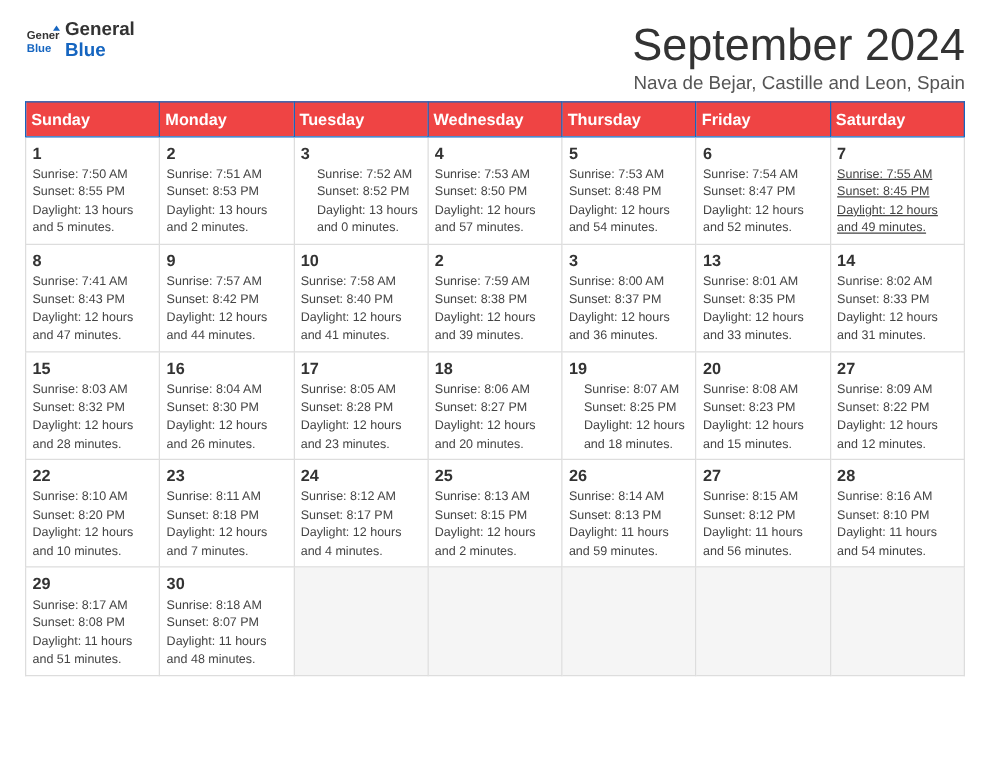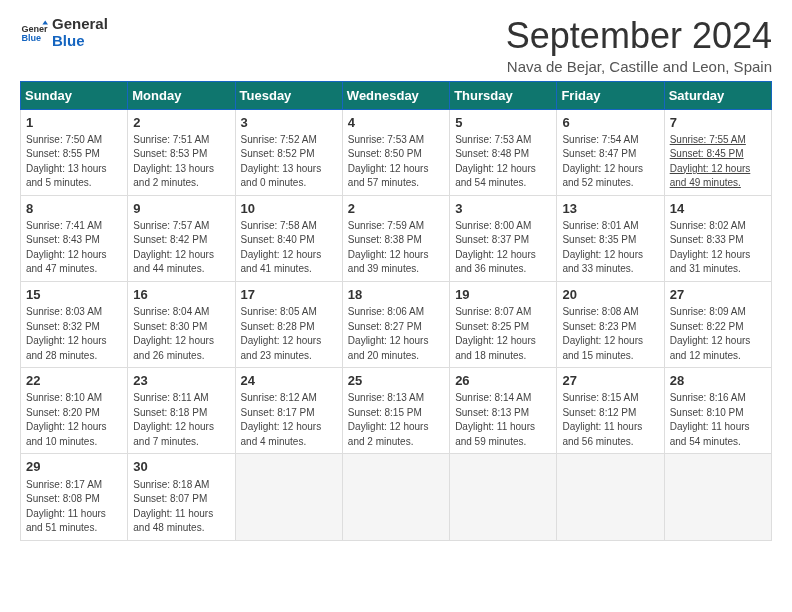--- a/index.html
+++ b/index.html
@@ -45,21 +45,21 @@
       color: #555;
       margin-top: 2px;
     }
     .calendar {
       width: 100%;
       border-collapse: collapse;
       margin-top: 6px;
       font-size: 10.5px;
     }
     .calendar th {
-      background: #0f766e;
+      background: #ef4444;
       color: #fff;
       padding: 6px 4px;
       text-align: left;
       font-size: 13px;
       font-weight: 600;
       border: 1px solid #1565c0;
     }
     .calendar td {
       vertical-align: top;
       padding: 4px 5px;
@@ -131,21 +131,21 @@
 Daylight: 13 hours and 5 minutes.</div>
           </td>
           <td>
             <span class="day-num">2</span>
             <div class="day-detail" style="white-space: pre-line;">Sunrise: 7:51 AM
 Sunset: 8:53 PM
 Daylight: 13 hours and 2 minutes.</div>
           </td>
           <td>
             <span class="day-num">3</span>
-            <div class="day-detail" style="white-space: pre-line;">Sunrise: 7:52 AM
+            <div class="day-detail" style="white-space: pre-line; margin-left: 13px;">Sunrise: 7:52 AM
 Sunset: 8:52 PM
 Daylight: 13 hours and 0 minutes.</div>
           </td>
           <td>
             <span class="day-num">4</span>
             <div class="day-detail" style="white-space: pre-line;">Sunrise: 7:53 AM
 Sunset: 8:50 PM
 Daylight: 12 hours and 57 minutes.</div>
           </td>
           <td>
@@ -231,21 +231,21 @@
 Daylight: 12 hours and 23 minutes.</div>
           </td>
           <td>
             <span class="day-num">18</span>
             <div class="day-detail" style="white-space: pre-line;">Sunrise: 8:06 AM
 Sunset: 8:27 PM
 Daylight: 12 hours and 20 minutes.</div>
           </td>
           <td>
             <span class="day-num">19</span>
-            <div class="day-detail" style="white-space: pre-line;">Sunrise: 8:07 AM
+            <div class="day-detail" style="white-space: pre-line; margin-left: 12px;">Sunrise: 8:07 AM
 Sunset: 8:25 PM
 Daylight: 12 hours and 18 minutes.</div>
           </td>
           <td>
             <span class="day-num">20</span>
             <div class="day-detail" style="white-space: pre-line;">Sunrise: 8:08 AM
 Sunset: 8:23 PM
 Daylight: 12 hours and 15 minutes.</div>
           </td>
           <td>

